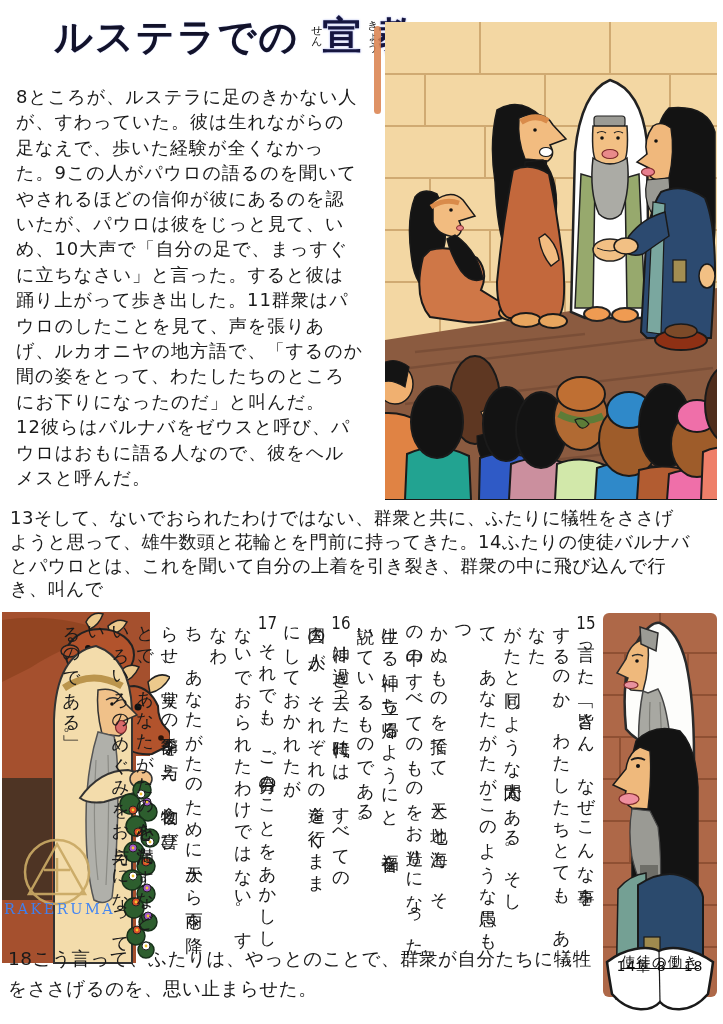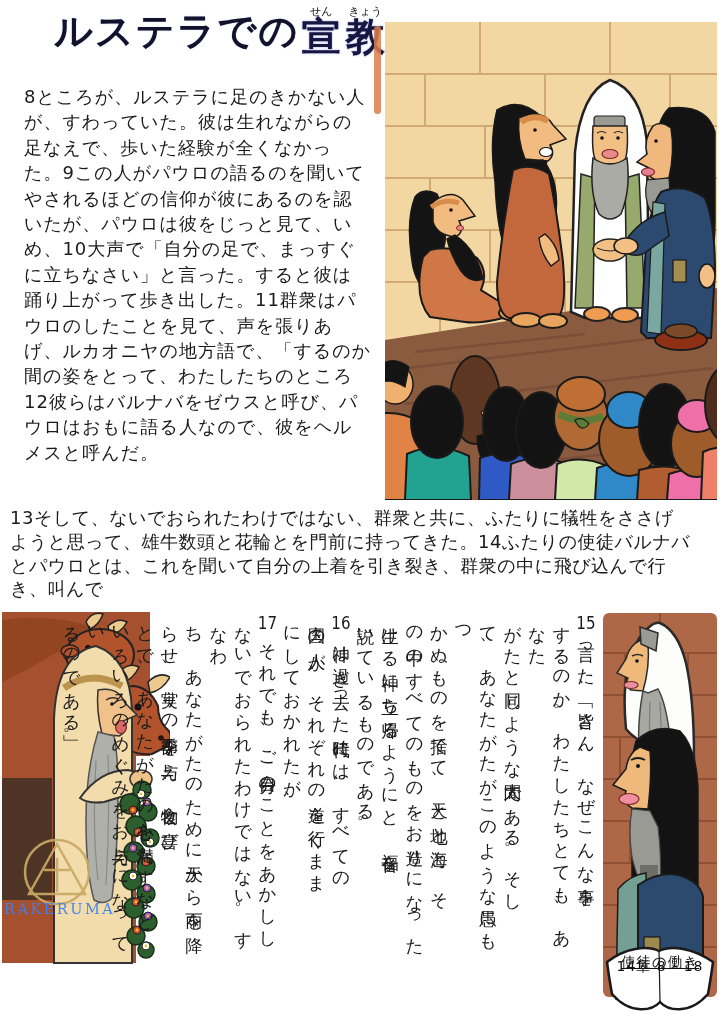--- a/index.html
+++ b/index.html
@@ -2,31 +2,31 @@
 <html><head>
 <meta charset="utf-8">
 <style>
   * { margin:0; padding:0; box-sizing:border-box; }
   html,body { background:#ffffff; }
   .page {
     position:relative; width:723px; height:1024px; background:#ffffff;
     overflow:hidden; font-family:"DejaVu Sans", sans-serif; color:#1a1a1a;
   }
   
-  .title { position:absolute; left:54px; top:6px; display:flex; align-items:center;
-           font-weight:bold; color:#12122a; }
+  .title { position:absolute; left:54px; top:16px; display:flex; align-items:flex-start;
+           font-weight:bold; color:#12122a;gap:12px; }
   .title-pre { font-size:38px; line-height:1.15; letter-spacing:2px;
                text-shadow:0 0 1px rgba(40,70,200,.45); }
-  .rchar { display:flex; flex-direction:column; align-items:center; width:44px; }
+  .rchar { display:flex; align-items:center; width:44px; }
   .rchar .rt { font-size:11px; line-height:1; color:#111; font-weight:normal; }
   .rchar .rb { font-size:39px; line-height:1.05; color:#16163f;
                text-shadow:0 0 2px rgba(50,70,210,.55); }
   
   .tblock { position:absolute; white-space:nowrap; }
-  .text-left   { left:24px;  top:84px;  font-size:18px;  line-height:25.4px; letter-spacing:1px; }
+  .text-left   { left:16px;  top:84px;  font-size:18px;  line-height:25.4px; letter-spacing:1px; }
   .text-mid    { left:10px; top:506px; font-size:18px;  line-height:23.8px; letter-spacing:0.5px; }
   .text-bottom { left:8px;  top:944px; font-size:18.5px;line-height:29.5px; letter-spacing:0.5px; }
   .vtext { position:absolute; left:156px; top:614px; width:442px; height:338px;
            writing-mode:vertical-rl; font-size:17.5px; line-height:24.5px;
            letter-spacing:2px; }
   .tcy { text-combine-upright:all; }
   
   .illu { position:absolute; }
   .illu-top    { left:385px; top:22px; }
   .illu-bleft  { left:0px;   top:610px; }
@@ -199,20 +199,21 @@
     <div>足なえで、歩いた経験が全くなかっ</div>
     <div>た。9この人がパウロの語るのを聞いて</div>
     <div>やされるほどの信仰が彼にあるのを認</div>
     <div>いたが、パウロは彼をじっと見て、い</div>
     <div>め、10大声で「自分の足で、まっすぐ</div>
     <div>に立ちなさい」と言った。すると彼は</div>
     <div>踊り上がって歩き出した。11群衆はパ</div>
     <div>ウロのしたことを見て、声を張りあ</div>
     <div>げ、ルカオニヤの地方語で、「するのか</div>
     <div>間の姿をとって、わたしたちのところ</div>
+    <div>にお下りになったのだ」と叫んだ。</div>
     <div>12彼らはバルナバをゼウスと呼び、パ</div>
     <div>ウロはおもに語る人なので、彼をヘル</div>
     <div>メスと呼んだ。</div>
   </div>
 
   <div class="tblock text-mid">
     <div>13そして、ないでおられたわけではない、群衆と共に、ふたりに犠牲をささげ</div>
     <div>ようと思って、雄牛数頭と花輪とを門前に持ってきた。14ふたりの使徒バルナバ</div>
     <div>とパウロとは、これを聞いて自分の上着を引き裂き、群衆の中に飛び込んで行</div>
     <div>き、叫んで</div>
@@ -350,20 +351,24 @@
         <path d="M38,278 Q60,264 78,268 Q100,274 103,290 L103,392 L38,392 Z" fill="#2b4a6d"></path>
         <rect x="44" y="330" width="16" height="20" fill="#9f8a4e" stroke-width="1.2"></rect>
         <ellipse cx="58" cy="364" rx="9" ry="11" fill="#efb97c" stroke-width="1.5"></ellipse>
         <path d="M52,360 Q58,356 64,360" fill="none" stroke-width="1"></path>
       </g>
     </svg>
   </div>
 
   <div class="watermark-text">RAKERUMA</div>
 
+  <div class="tblock text-bottom">
+    <div>18こう言って、ふたりは、やっとのことで、群衆が自分たちに犠牲</div>
+    <div>をささげるのを、思い止まらせた。</div>
+  </div>
 
   <div class="ref-label">
     <svg width="118" height="84" viewBox="0 0 118 84">
       <path d="M6,26 C24,12 46,9 58,15 C70,9 92,12 112,26 C110,42 108,52 107,58 C88,80 66,74 59,66 C52,74 30,80 11,58 C10,52 8,42 6,26 Z" fill="#ffffff" stroke="#1a1a1a" stroke-width="2.5"></path>
       <path d="M58,15 L59,66" stroke="#1a1a1a" stroke-width="1.2" fill="none"></path>
     </svg>
     <div class="ref-line ref-line1">使徒の働き</div>
     <div class="ref-line ref-line2">14章 8 - 18</div>
   </div>
 

